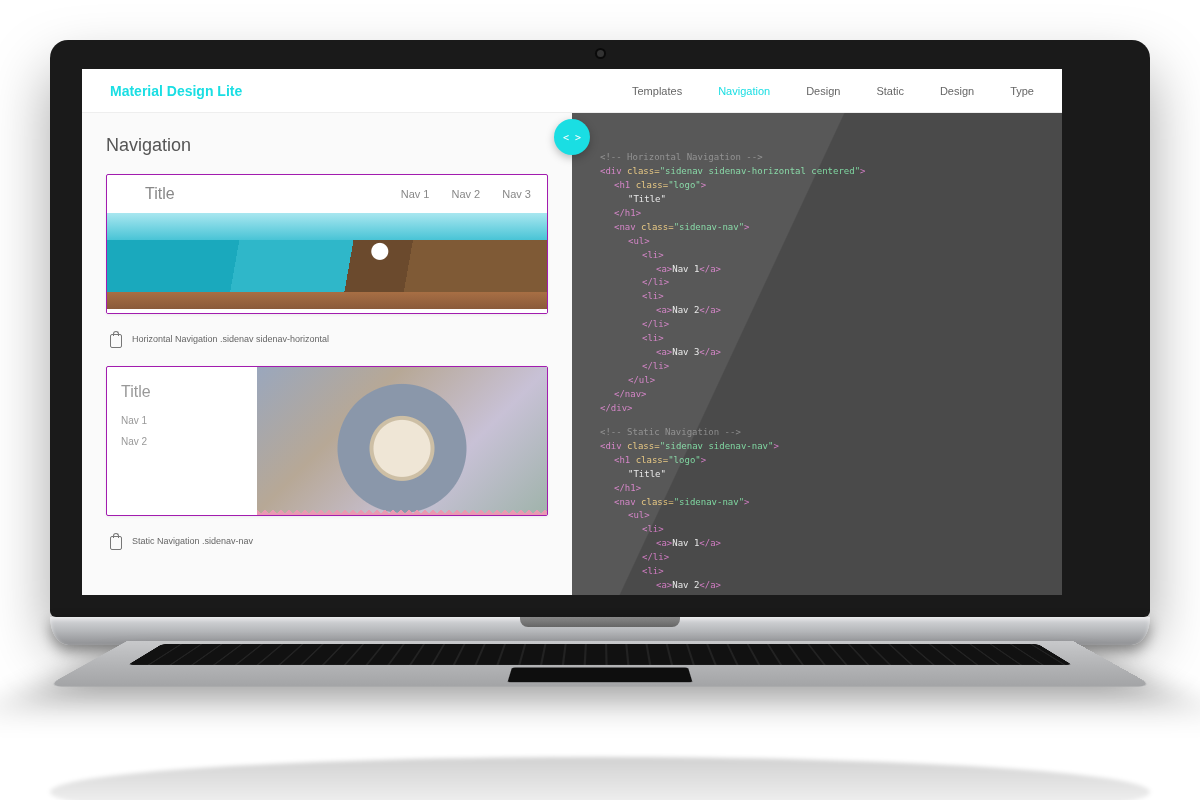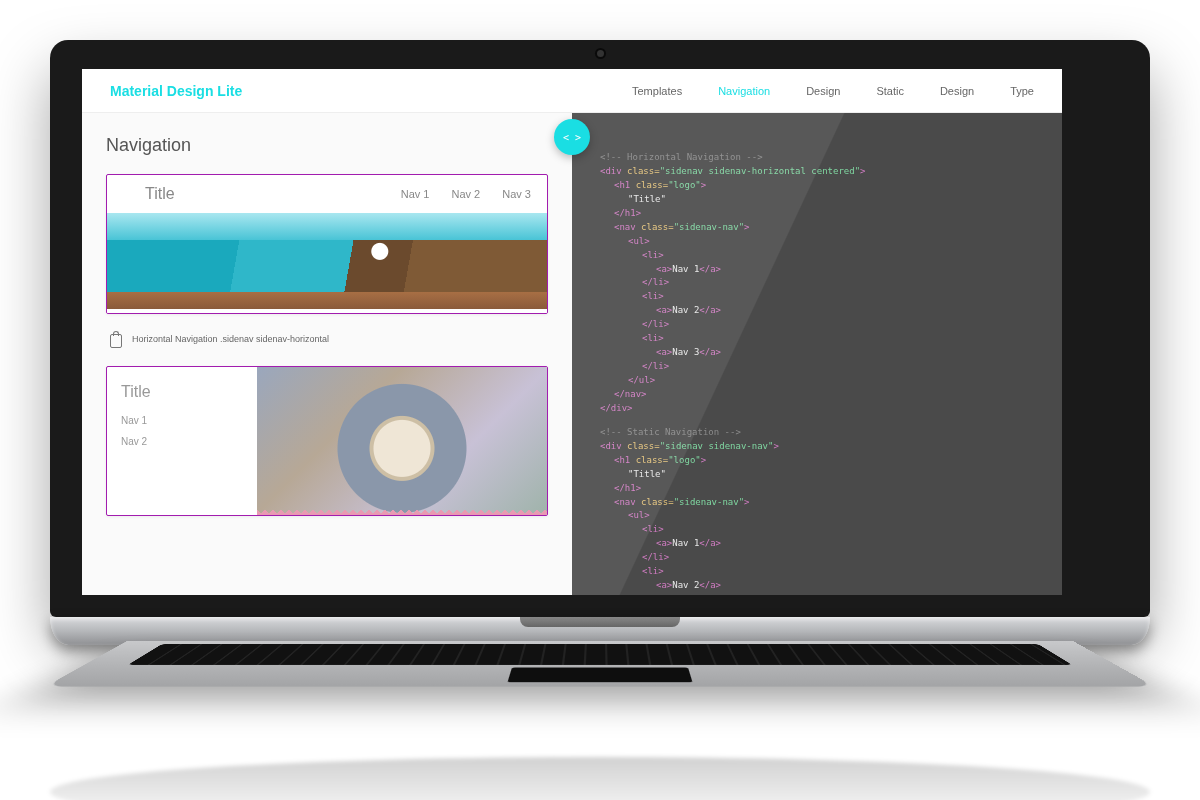--- a/index.html
+++ b/index.html
@@ -182,20 +182,24 @@
           <div class="card card-b">
             <div class="card-b-left">
               <div class="t">Title</div>
               <div>Nav 1</div>
               <div>Nav 2</div>
             </div>
             <div class="img2">
               <div class="pink-zig"></div>
             </div>
           </div>
+          <div class="caption">
+            <span class="clip-icon"></span>
+            <span>Static Navigation  .sidenav-nav</span>
+          </div>
         </div>
 
         <div class="right">
 <pre><span class="c-gray">&lt;!-- Horizontal Navigation --&gt;</span>
 <span class="c-tag">&lt;div</span> <span class="c-attr">class=</span><span class="c-str">"sidenav sidenav-horizontal centered"</span><span class="c-tag">&gt;</span>
 <span class="ind1"><span class="c-tag">&lt;h1</span> <span class="c-attr">class=</span><span class="c-str">"logo"</span><span class="c-tag">&gt;</span></span>
 <span class="ind2 c-txt">"Title"</span>
 <span class="ind1 c-tag">&lt;/h1&gt;</span>
 <span class="ind1"><span class="c-tag">&lt;nav</span> <span class="c-attr">class=</span><span class="c-str">"sidenav-nav"</span><span class="c-tag">&gt;</span></span>
 <span class="ind2 c-tag">&lt;ul&gt;</span>

